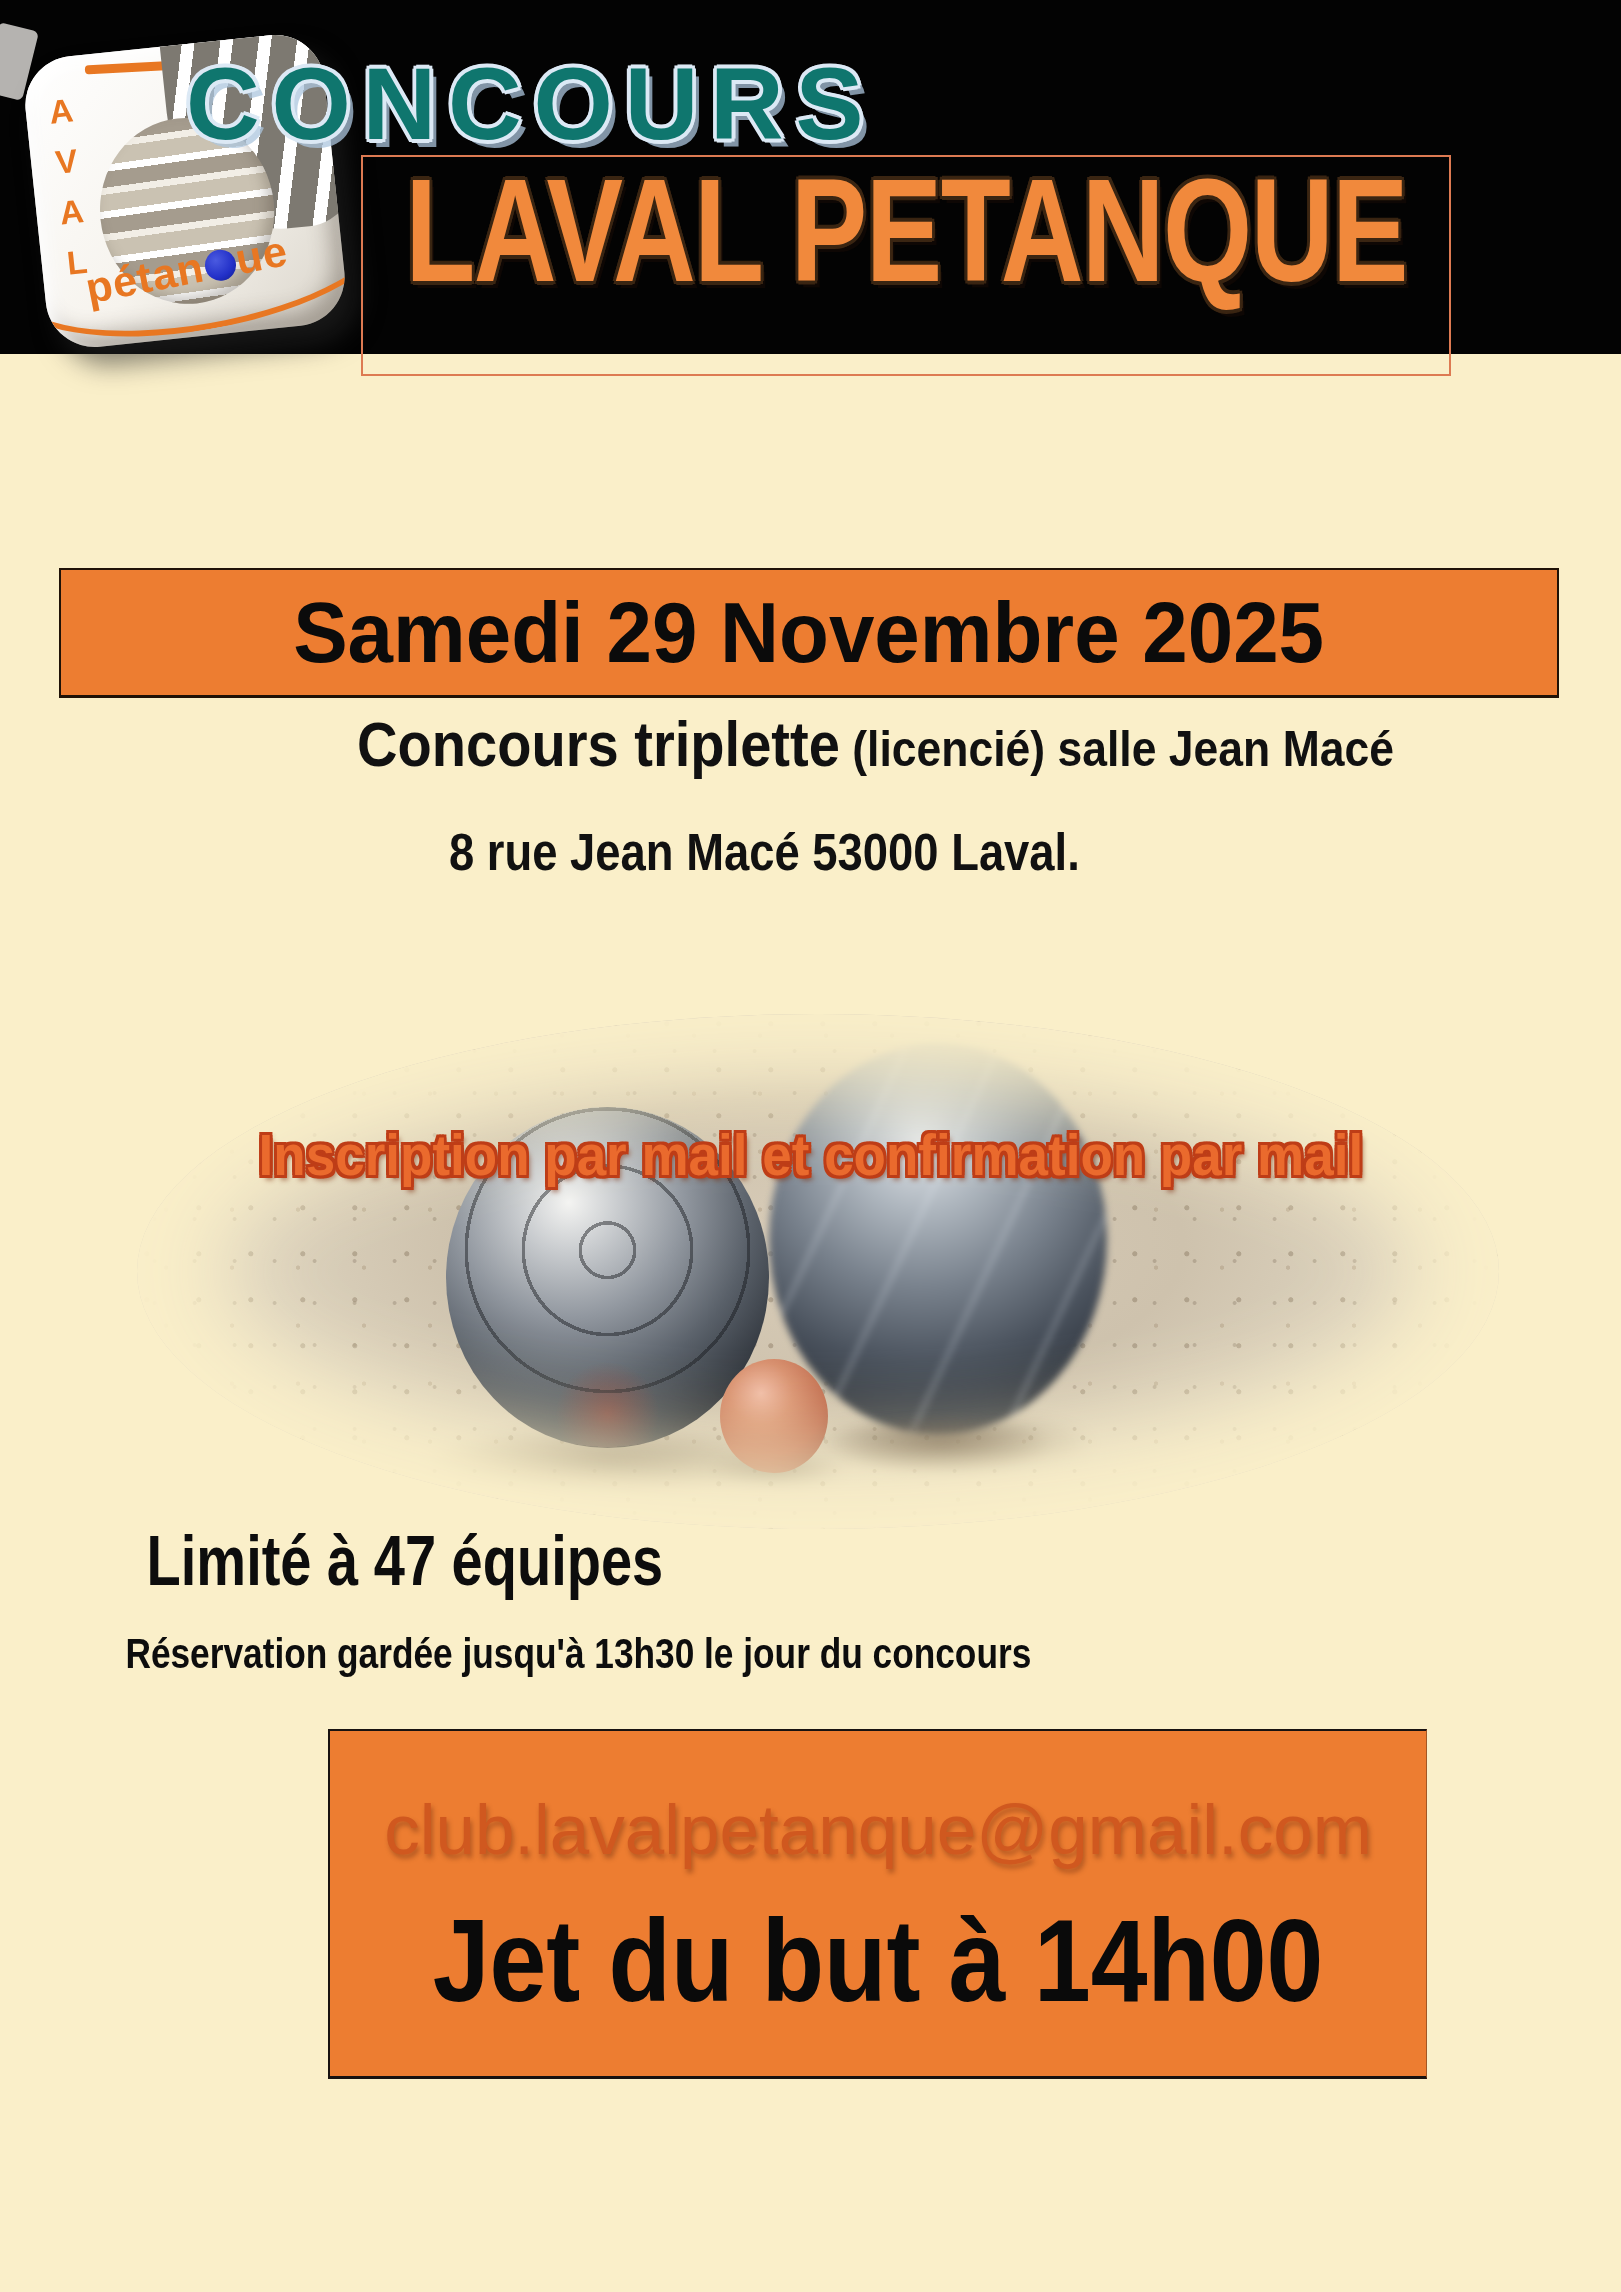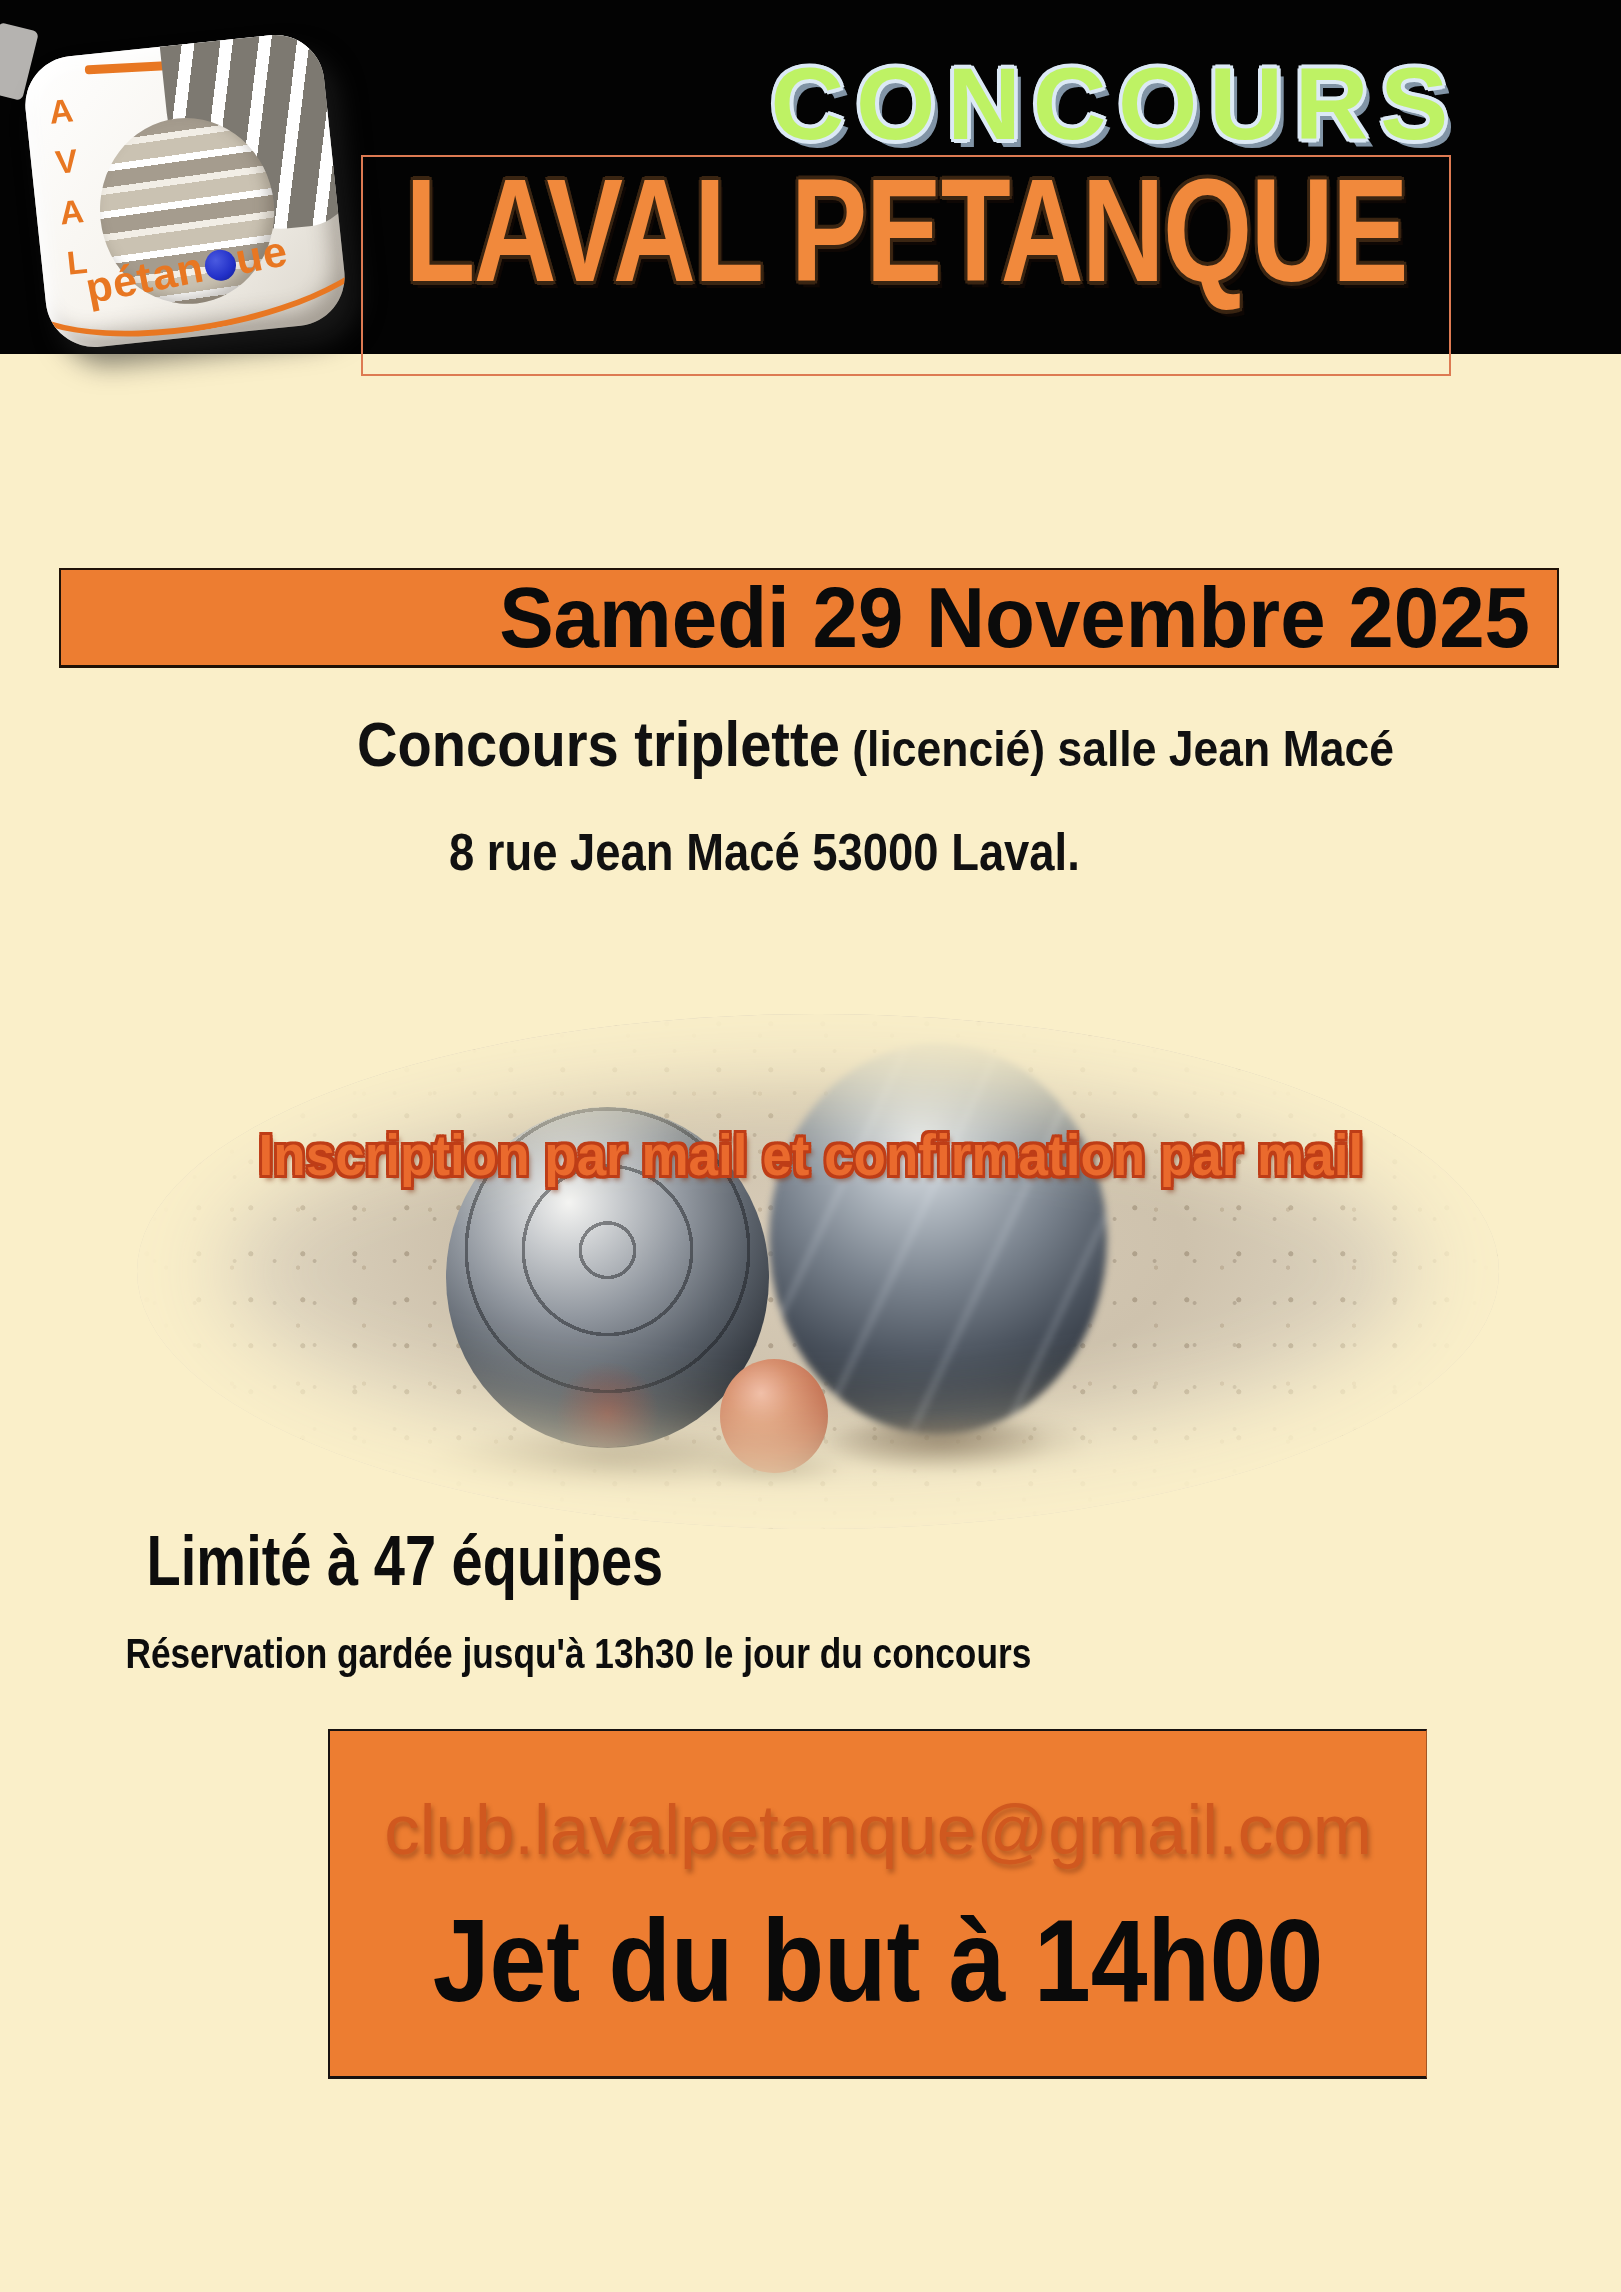--- a/index.html
+++ b/index.html
@@ -41,46 +41,46 @@
   .logo-wordmark{
     position:absolute;left:41px;bottom:43px;transform:rotate(-5deg);
     font-weight:bold;font-size:43px;color:#E87722;letter-spacing:1px;white-space:nowrap;
   }
   .cochonnet-dot{
     display:inline-block;width:31px;height:31px;border-radius:50%;
     background:radial-gradient(circle at 38% 32%,#4a5ae0 0%,#2230c8 60%,#101c8a 100%);
     vertical-align:-2.9px;margin:0 1px;
   }
   .concours-title{
-    position:absolute;left:186px;top:53px;width:1274px;text-align:right;
+    position:absolute;left:186px;top:53px;width:1274px;text-align:left;
     font-weight:bold;font-size:102px;letter-spacing:11.8px;line-height:1;
-    color:#bef264;white-space:nowrap;
+    color:#0f766e;white-space:nowrap;
     text-shadow:
       -2.9px -2.9px 0 #DCE9F5, 2.9px -2.9px 0 #DCE9F5, -2.9px 2.9px 0 #DCE9F5, 2.9px 2.9px 0 #DCE9F5,
       0 -3.9px 0 #DCE9F5, 0 3.9px 0 #DCE9F5, -3.9px 0 0 #DCE9F5, 3.9px 0 0 #DCE9F5,
       6.9px 7.8px 0 rgba(172,197,222,.75);
   }
   .club-name-box{
     position:absolute;left:361px;top:155px;width:1086px;height:217px;
     border:2.9px solid #DD7A52;display:flex;align-items:flex-start;justify-content:center;
     background:transparent;
   }
   .club-name{
     font-weight:bold;font-size:147px;line-height:1;letter-spacing:-2px;white-space:nowrap;
     transform:scaleX(.78);transform-origin:center;color:#F1893C;
     text-shadow:
       -2.9px -2.9px 0 #3A2512, 2.9px -2.9px 0 #3A2512, -2.9px 2.9px 0 #3A2512, 2.9px 2.9px 0 #3A2512,
       0 -3.9px 0 #3A2512, 0 3.9px 0 #3A2512, -3.9px 0 0 #3A2512, 3.9px 0 0 #3A2512,
       5.9px 6.9px 0 rgba(15,8,4,.9);
   }
   
   .date-banner{
-    position:absolute;left:59px;top:568px;width:1500px;height:100px;
+    position:absolute;left:59px;top:568px;width:1500px;height:130px;
     background:#ED7D31;border:2px solid #1f1207;border-bottom-width:3.9px;
-    box-sizing:border-box;display:flex;align-items:center;justify-content:flex-end;
+    box-sizing:border-box;display:flex;align-items:center;justify-content:center;
   }
   .date-text{
     font-weight:bold;font-size:86px;color:#0b0b0b;white-space:nowrap;
     transform:scaleX(.95);transform-origin:center;
   }
   
   .type-line{position:absolute;left:357px;top:708px;white-space:nowrap;transform:scaleX(.89);transform-origin:left center;color:#111;}
   .type-main{font-weight:bold;font-size:63px;}
   .type-detail{font-weight:bold;font-size:50px;}
   .address-line{

